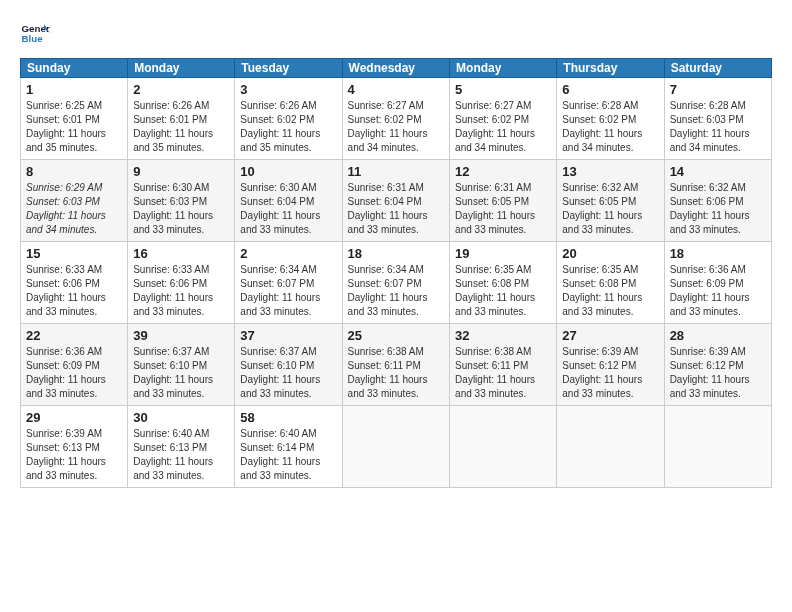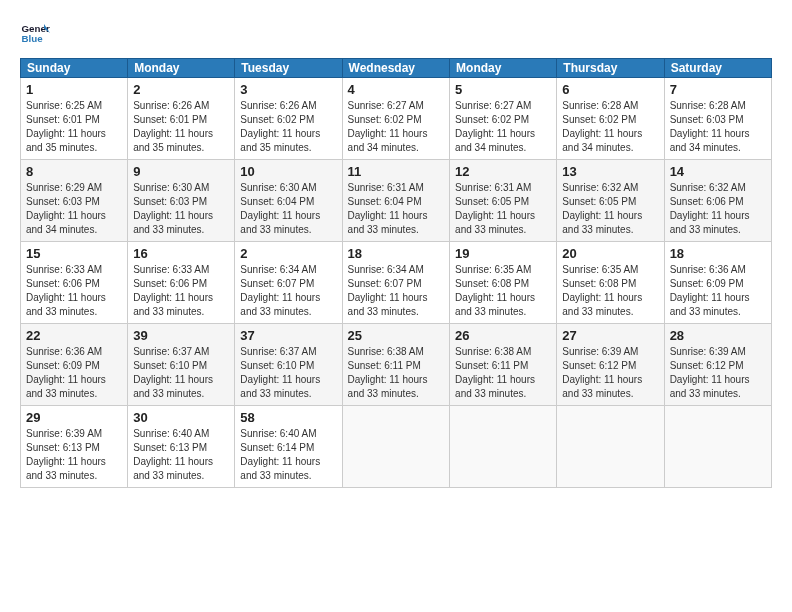--- a/index.html
+++ b/index.html
@@ -172,21 +172,21 @@
             <span class="day-number">7</span>
             <div class="day-info" style="white-space: pre-line;">Sunrise: 6:28 AM
 Sunset: 6:03 PM
 Daylight: 11 hours
 and 34 minutes.</div>
           </td>
         </tr>
         <tr>
           <td>
             <span class="day-number">8</span>
-            <div class="day-info" style="white-space: pre-line;">Sunrise: 6:29 AM
+            <div class="day-info" style="white-space: pre-line; font-style: italic;">Sunrise: 6:29 AM
 Sunset: 6:03 PM
 Daylight: 11 hours
 and 34 minutes.</div>
           </td>
           <td>
             <span class="day-number">9</span>
             <div class="day-info" style="white-space: pre-line;">Sunrise: 6:30 AM
 Sunset: 6:03 PM
 Daylight: 11 hours
 and 33 minutes.</div>
@@ -301,21 +301,21 @@
 and 33 minutes.</div>
           </td>
           <td>
             <span class="day-number">25</span>
             <div class="day-info" style="white-space: pre-line;">Sunrise: 6:38 AM
 Sunset: 6:11 PM
 Daylight: 11 hours
 and 33 minutes.</div>
           </td>
           <td>
-            <span class="day-number">26</span>
+            <span class="day-number">32</span>
             <div class="day-info" style="white-space: pre-line;">Sunrise: 6:38 AM
 Sunset: 6:11 PM
 Daylight: 11 hours
 and 33 minutes.</div>
           </td>
           <td>
             <span class="day-number">27</span>
             <div class="day-info" style="white-space: pre-line;">Sunrise: 6:39 AM
 Sunset: 6:12 PM
 Daylight: 11 hours

